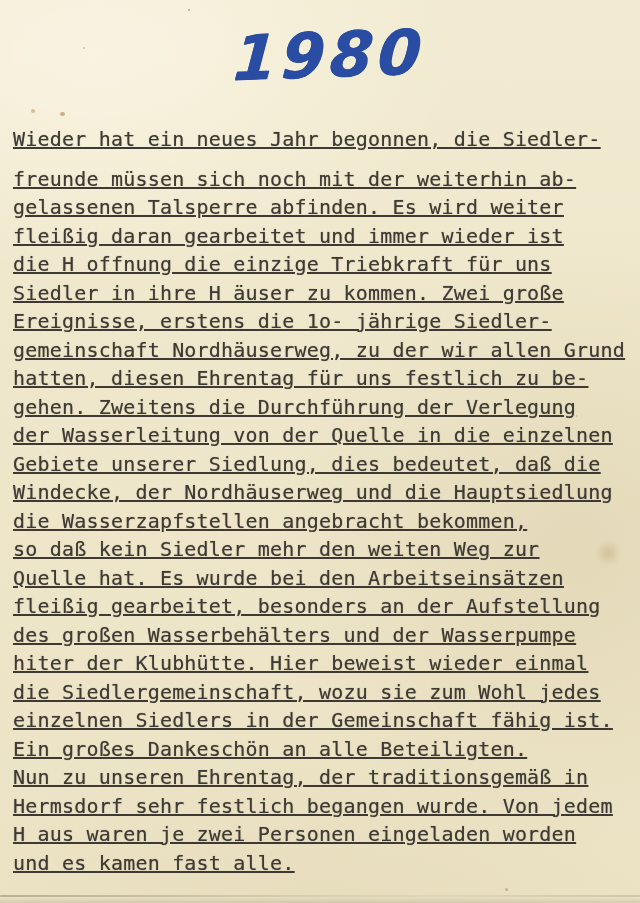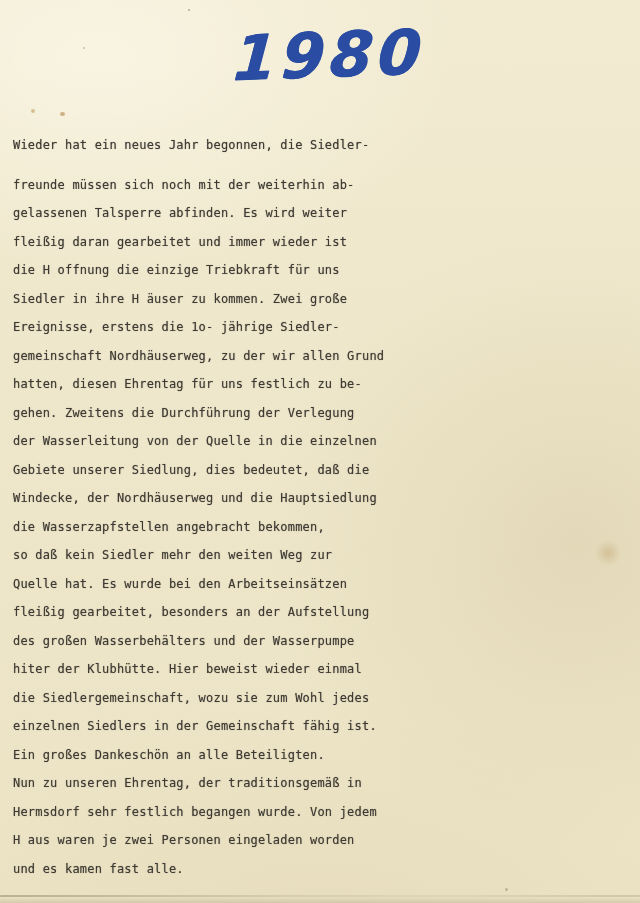--- a/index.html
+++ b/index.html
@@ -31,30 +31,31 @@
     font-size: 62px;
     line-height: 78px;
     letter-spacing: 5px;
     color: #2a4da3;
     text-shadow: 0.7px 0 0 #2a4da3, 0 0.5px 0 #2a4da3;
     transform: rotate(-2deg) skewX(-6deg);
     transform-origin: left bottom;
   }
   .typewritten-text {
     position: absolute;
-    top: 131px;
+    top: 125px;
     left: 13px;
     width: 618px;
     font-family: "DejaVu Sans Mono", monospace;
-    font-size: 12px;
+    font-size: 20px;
     line-height: 28.5px;
     letter-spacing: 0.2px;
     color: #3e3a33;
     text-shadow: 0 0 1px rgba(62,58,51,0.55);
     white-space: pre;
+    text-decoration: underline;
   }
   .typewritten-text .line:first-child {
     margin-bottom: 11px;
   }
   .stain {
     position: absolute;
     border-radius: 50%;
     pointer-events: none;
   }
   .stain-dot-1 { left: 60px; top: 112px; width: 5px; height: 4px; background: rgba(178,130,70,0.6); }

